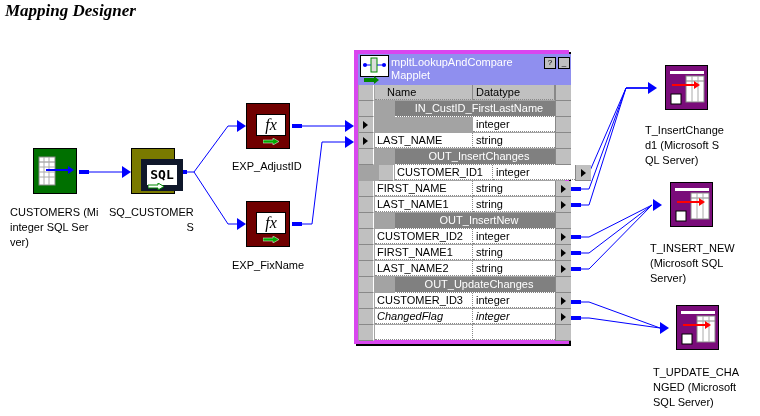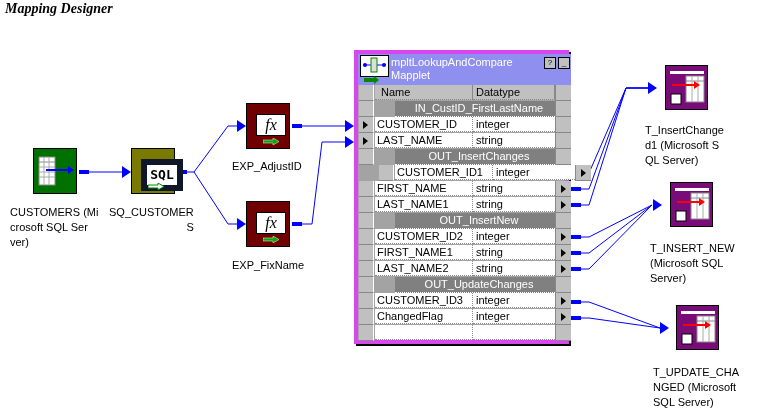--- a/index.html
+++ b/index.html
@@ -1,17 +1,17 @@
 <!DOCTYPE html>
 <html><head>
 <meta charset="utf-8">
 <style>
   html,body{margin:0;padding:0;}
   body{width:760px;height:416px;background:#ffffff;position:relative;overflow:hidden;font-family:"Liberation Sans",sans-serif;}
-  .title{position:absolute;left:5px;top:1px;font-family:"Liberation Serif",serif;font-weight:bold;font-style:italic;font-size:14px;color:#000;}
+  .title{position:absolute;left:5px;top:1px;font-family:"Liberation Serif",serif;font-weight:bold;font-style:italic;font-size:17px;color:#000;}
   .node{position:absolute;border:1px solid #000;box-sizing:border-box;}
   .label{position:absolute;font-size:11px;line-height:15px;color:#000;white-space:pre-line;}
   #wires{position:absolute;left:0;top:0;}
   .src{background:#007000;}
   .sq{background:#7a7a00;}
   .exp{background:#700000;}
   .tgt{background:#7a0c7a;}
   .sqlbox{position:absolute;left:9px;top:10px;width:30px;height:20px;background:#fff;border:6px solid #0f172a;font-weight:bold;font-size:13px;line-height:20px;text-align:center;font-family:"DejaVu Sans Mono",monospace;}
   .fxbox{position:absolute;left:9px;top:10px;width:28px;height:20px;background:#fff;border:1px solid #000;font-style:italic;font-size:16px;line-height:19px;text-align:center;font-family:"Liberation Serif",serif;}
   .garrow{position:absolute;left:16px;top:34px;width:16px;height:7px;}
@@ -78,21 +78,21 @@
       <line x1="5" y1="18" x2="21" y2="18" stroke="#aaa"></line>
     <line x1="5" y1="23" x2="21" y2="23" stroke="#aaa"></line>
       <line x1="5" y1="28" x2="21" y2="28" stroke="#aaa"></line>
     <line x1="10" y1="8" x2="10" y2="36" stroke="#aaa"></line>
       <line x1="15" y1="8" x2="15" y2="36" stroke="#aaa"></line>
     <line x1="12" y1="21" x2="34" y2="21" stroke="#0000ff" stroke-width="2"></line>
     <polygon points="34,17 40,21 34,25" fill="#0000ff"></polygon>
   </svg>
 </div>
 <div class="label" style="left:10px;top:205px;">CUSTOMERS (Mi
-crosoft SQL Ser
+integer SQL Ser
 ver)</div>
 
 <div class="node sq" style="left:131px;top:148px;width:44px;height:46px;">
   <div class="sqlbox">SQL</div>
   <svg class="garrow" viewBox="0 0 16 7">
       <polygon points="0,2 10,2 10,0 16,3.5 10,7 10,5 0,5" fill="#fff" stroke="#080" stroke-width="1"></polygon>
     </svg>
 </div>
 <div class="label" style="left:109px;top:205px;text-align:right;">SQ_CUSTOMER
 S</div>
@@ -124,34 +124,33 @@
       <polygon points="4,23 14,23 14,21 19,25 14,29 14,27 4,27" fill="#080"></polygon>
     </svg>
     <div class="mtitle">mpltLookupAndCompare
 Mapplet</div>
     <div class="mbtn" style="left:186px;">?</div>
     <div class="mbtn" style="left:200px;">_</div>
   </div>
   <div class="mgrid" id="mgrid">
     <div class="row hdr" style="top:0">
       <div class="lcell"></div>
-      <div class="ncell" style="padding-left:6px">Name</div>
+      <div class="ncell" style="padding-left:12px">Name</div>
       <div class="dcell">Datatype</div>
       <div class="rcell"></div>
     </div>
   <div class="row" style="top: 16px;">
         <div class="lcell"></div>
         <div class="grp">IN_CustID_FirstLastName</div>
         <div class="rcell"></div>
       </div>
       <div class="row" style="top: 32px;">
         <div class="lcell">
           <div class="tri" style="left: 4px;"></div>
         </div>
-        <div class="ncell">CUSTOMER_ID</div>
         <div class="dcell">integer</div>
         <div class="rcell"></div>
       </div>
       <div class="row" style="top: 48px;">
         <div class="lcell">
           <div class="tri" style="left: 4px;"></div>
         </div>
         <div class="ncell">LAST_NAME</div>
         <div class="dcell">string</div>
         <div class="rcell"></div>
@@ -220,21 +219,21 @@
         <div class="rcell"></div>
       </div>
       <div class="row" style="top: 208px;">
         <div class="lcell"></div>
         <div class="ncell">CUSTOMER_ID3</div>
         <div class="dcell">integer</div>
         <div class="rcell">
           <div class="tri" style="left: 5px;"></div>
         </div>
       </div>
-      <div class="row" style="top: 224px;">
+      <div class="row" style="top: 224px; font-style: italic;">
         <div class="lcell"></div>
         <div class="ncell">ChangedFlag</div>
         <div class="dcell">integer</div>
         <div class="rcell">
           <div class="tri" style="left: 5px;"></div>
         </div>
       </div>
       <div class="row" style="top: 240px;">
         <div class="lcell"></div>
         <div class="ncell"></div>

